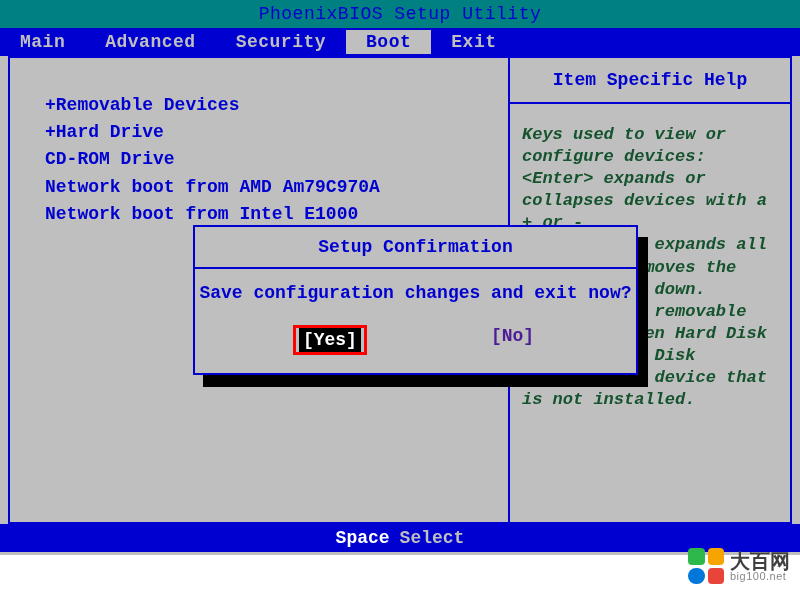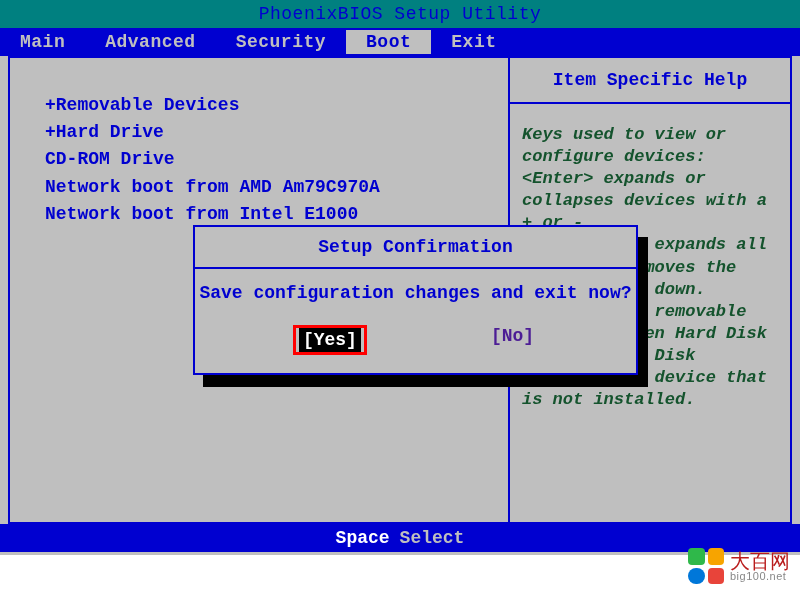--- a/index.html
+++ b/index.html
@@ -148,21 +148,21 @@
       grid-template-columns: 1fr 1fr;
       grid-template-rows: 1fr 1fr;
       gap: 3px;
     }
     .wm-dot { border-radius: 4px; }
     .wm-g { background: #2fb84a; }
     .wm-o { background: #f7a400; }
     .wm-b { background: #0077d9; border-radius: 50%; }
     .wm-r { background: #e8443a; }
     .wm-text { display: flex; flex-direction: column; line-height: 1; }
-    .wm-text .t1 { font-family: "SimHei","Microsoft YaHei",sans-serif; font-size: 20px; font-weight: 400; color: #b91c1c; }
+    .wm-text .t1 { font-family: "SimHei","Microsoft YaHei",sans-serif; font-size: 20px; font-weight: 700; color: #404040; }
     .wm-text .t2 { font-family: sans-serif; font-size: 11px; color: #888; font-weight: normal; letter-spacing: 0.5px; }
   </style>
 </head>
 <body>
 
 <div class="bios-container">
 
   <div class="title-bar">PhoenixBIOS Setup Utility</div>
 
   <div class="menu-bar" id="menu-bar">

